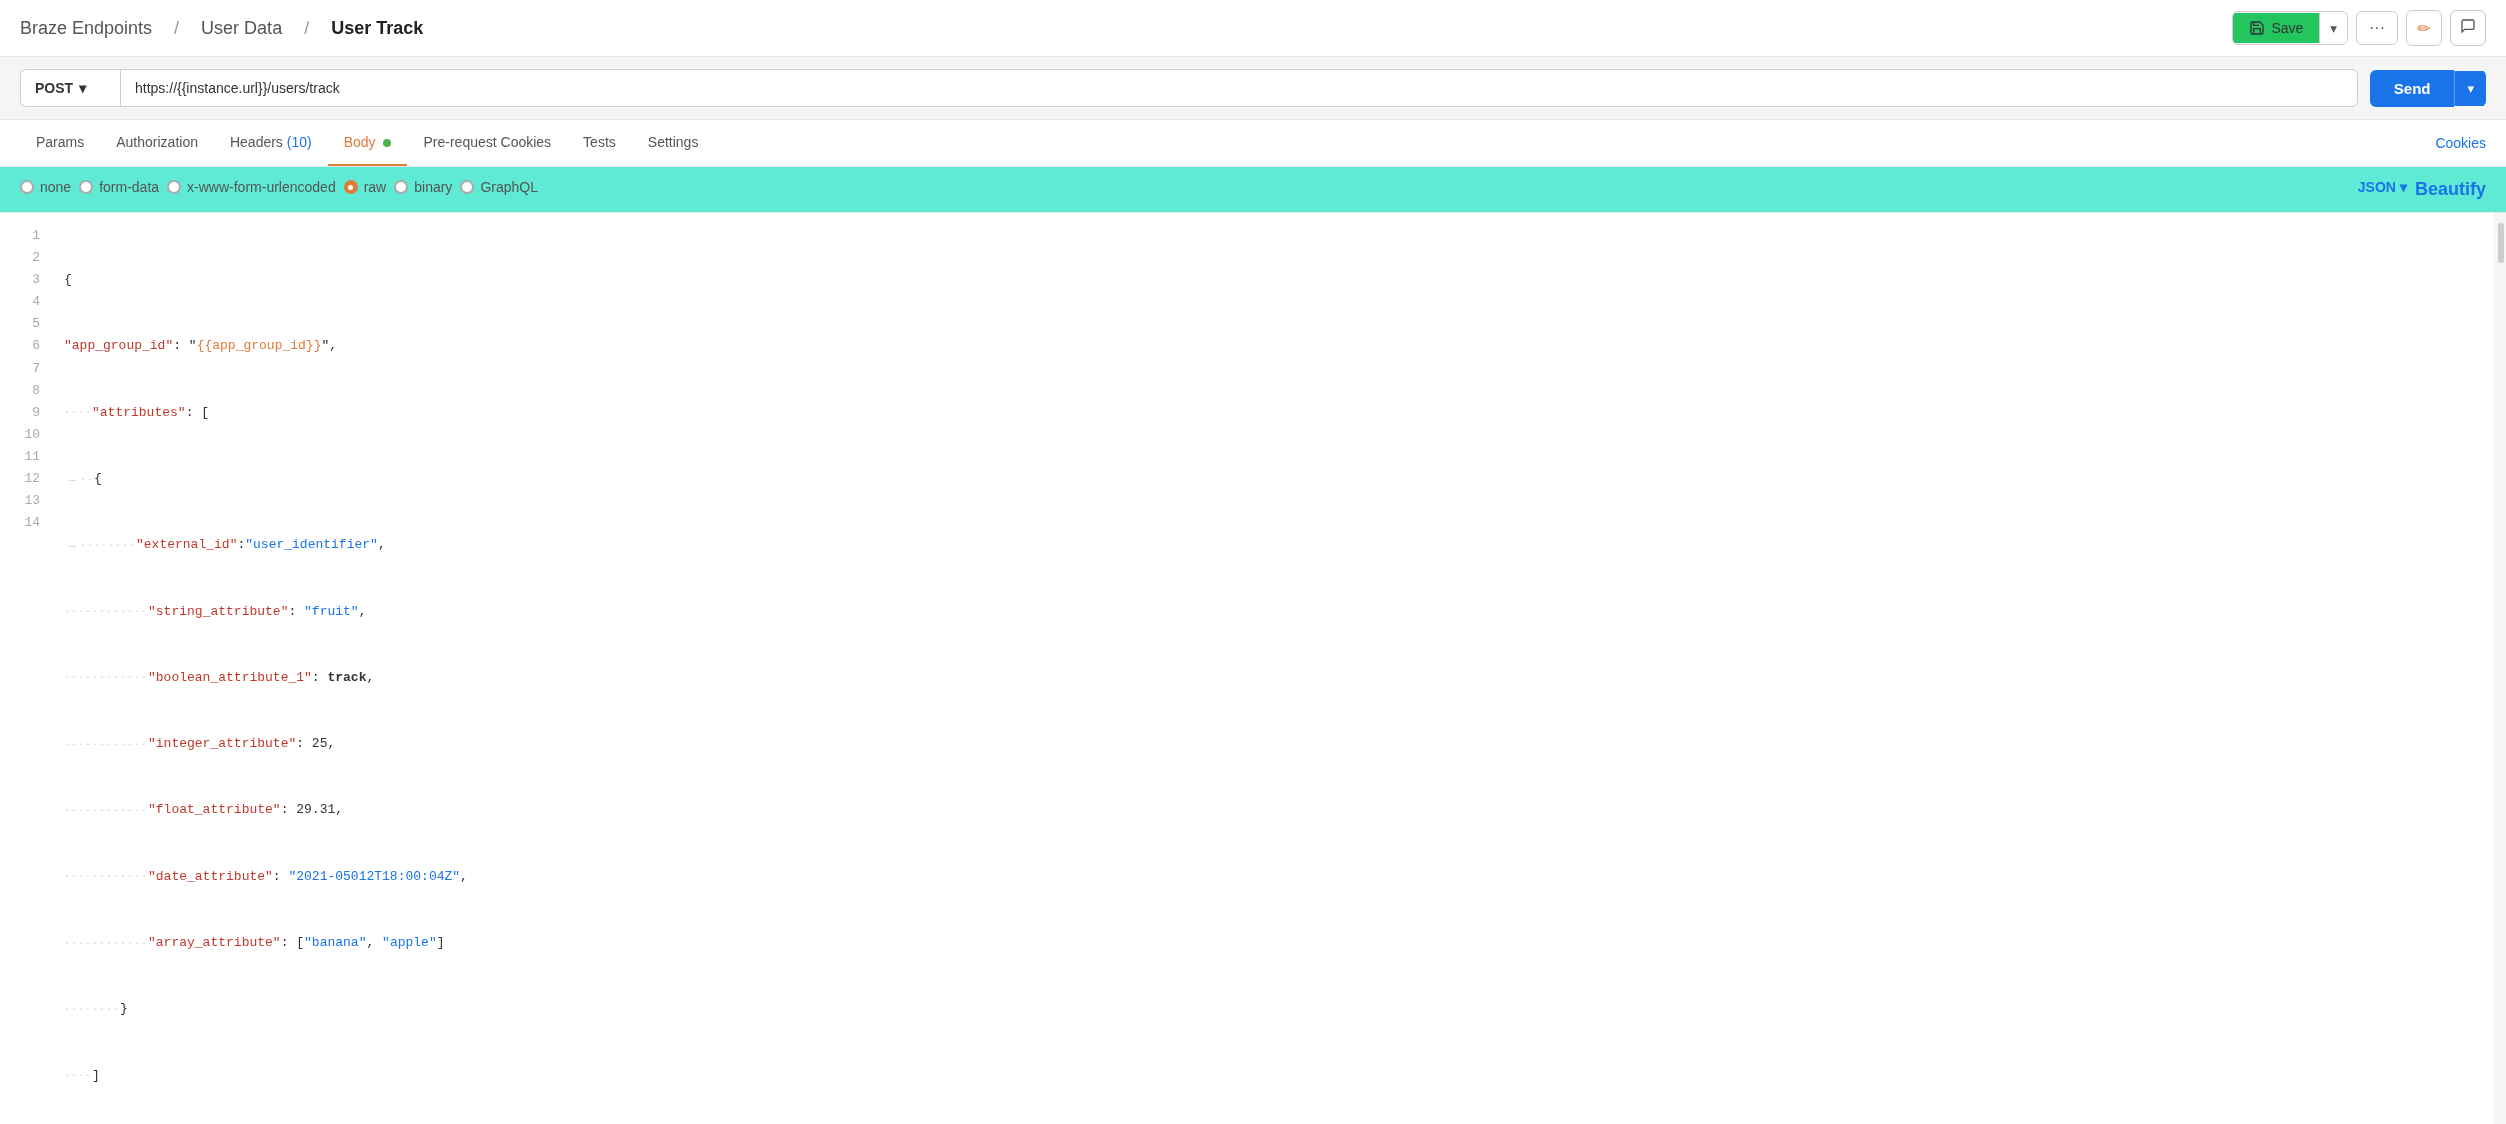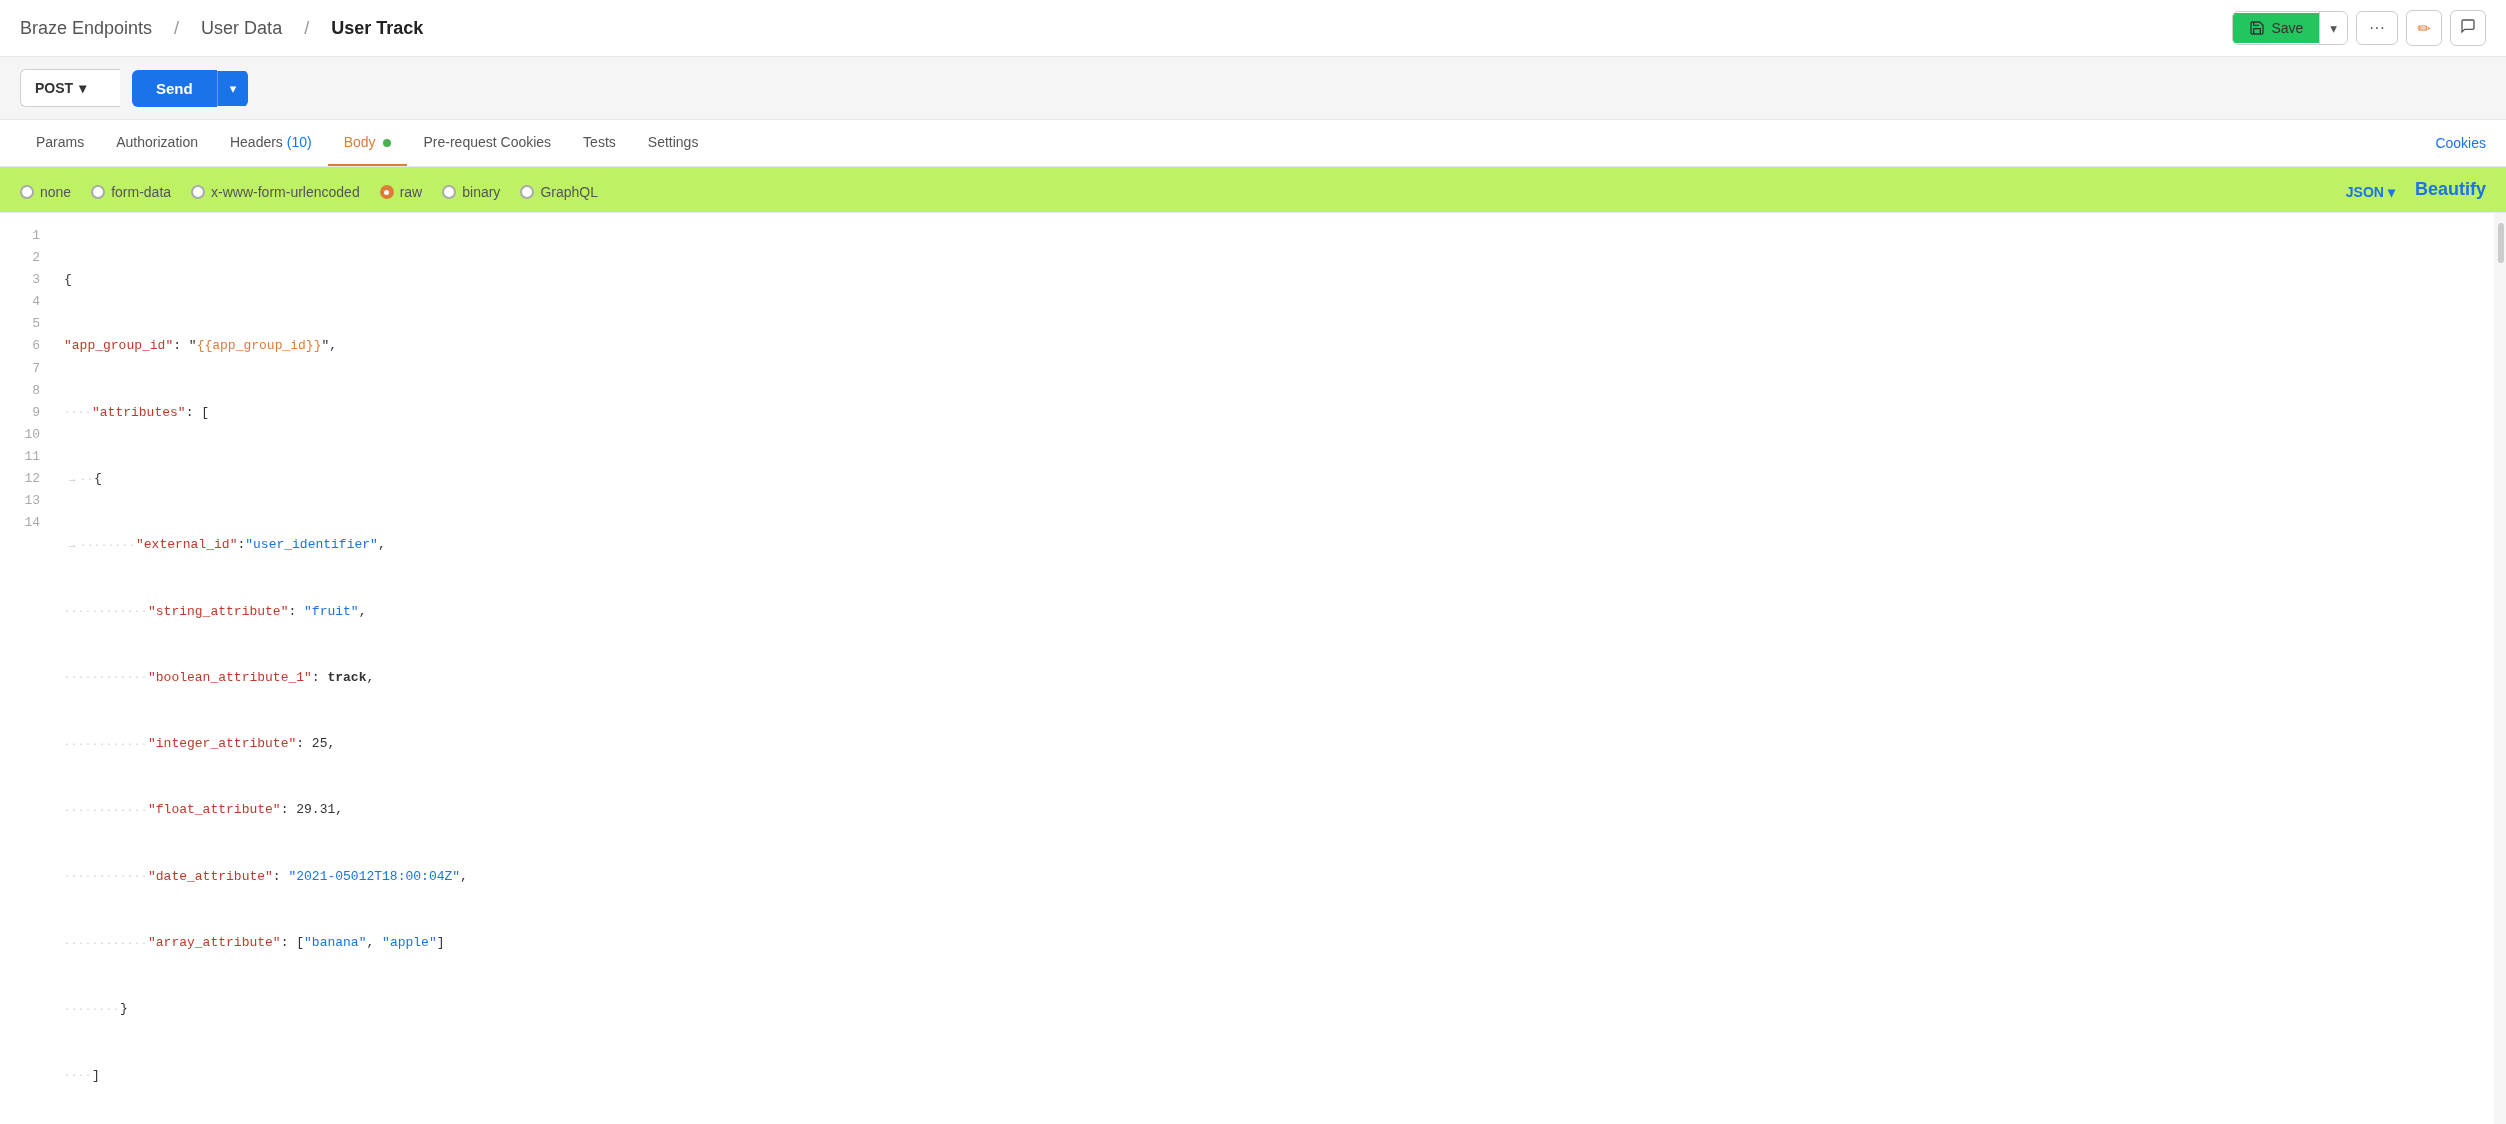--- a/index.html
+++ b/index.html
@@ -189,24 +189,24 @@
     .cookies-link {
       color: #1a73e8;
       font-size: 14px;
       cursor: pointer;
       padding: 14px 0;
     }
 
     
     .body-options {
       display: flex;
-      align-items: flex-end;
+      align-items: flex-start;
       padding: 12px 20px;
-      gap: 20px;
-      background: #bef264;
+      gap: 8px;
+      background: #5eead4;
       border-bottom: 1px solid #e8e8e8;
     }
     .radio-option {
       display: flex;
       align-items: center;
       gap: 6px;
       cursor: pointer;
       font-size: 14px;
       color: #555;
     }
@@ -364,20 +364,21 @@
       </span>
     </button>
   </div>
 </div>
 
 <div class="url-bar">
   <div class="method-select">
     <span>POST</span>
     <span>▾</span>
   </div>
+  <input class="url-input" type="text" value="https://{{instance.url}}/users/track" style="">
   <div class="send-btn-group">
     <button class="send-btn">
       <span>Send</span>
     </button>
     <button class="send-chevron">
       <span>▾</span>
     </button>
   </div>
 </div>
 

